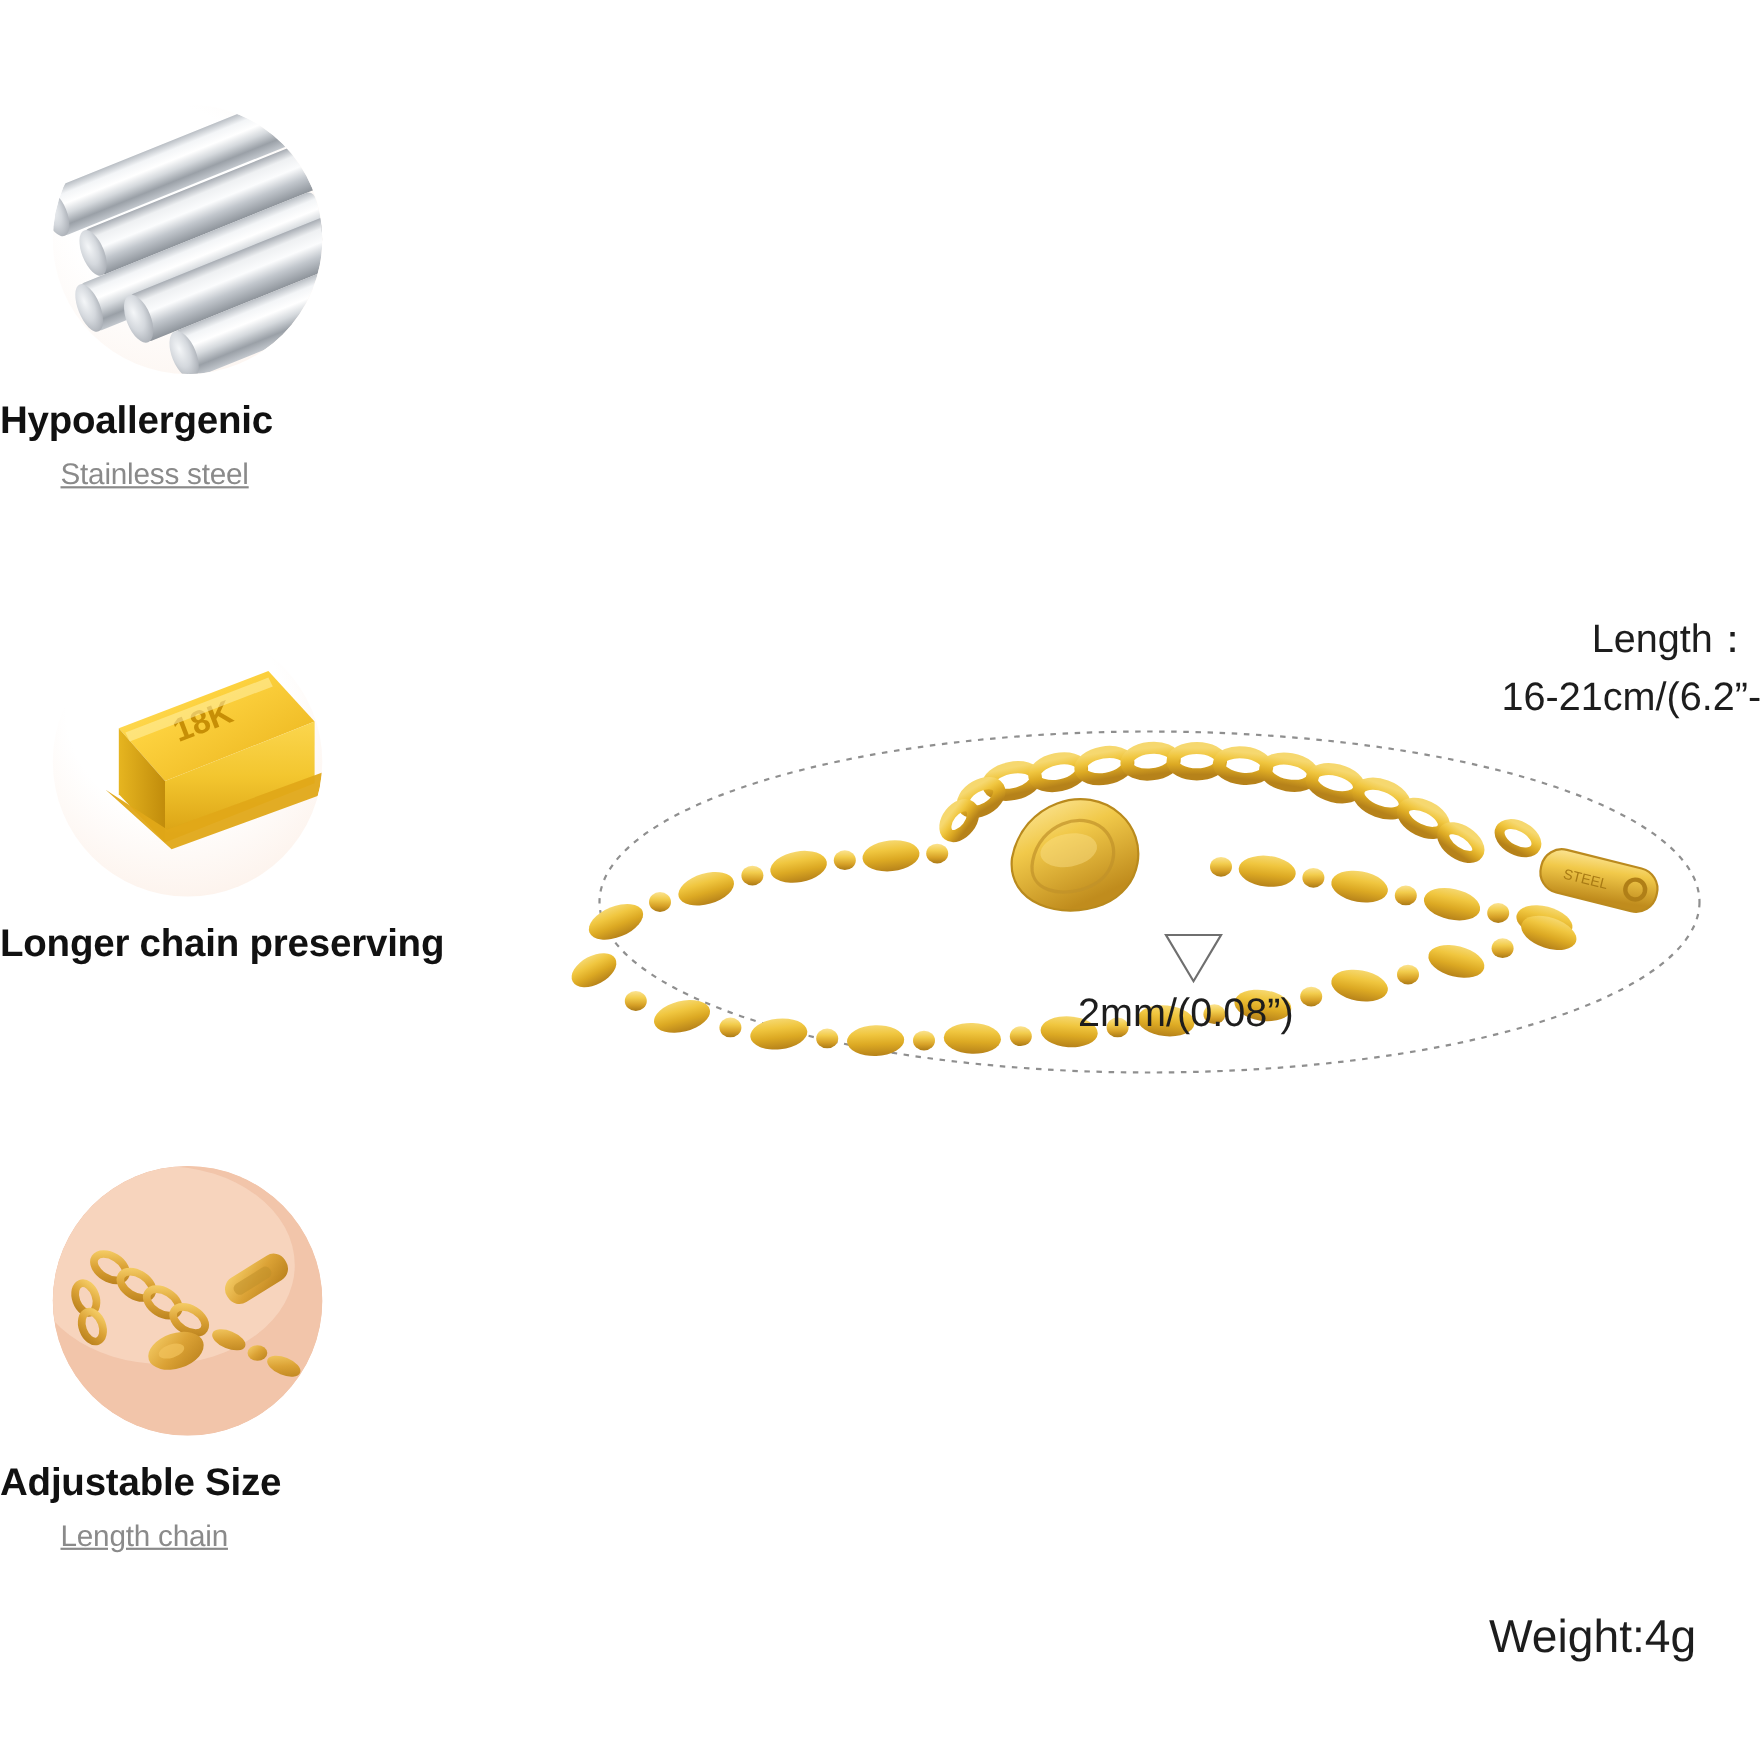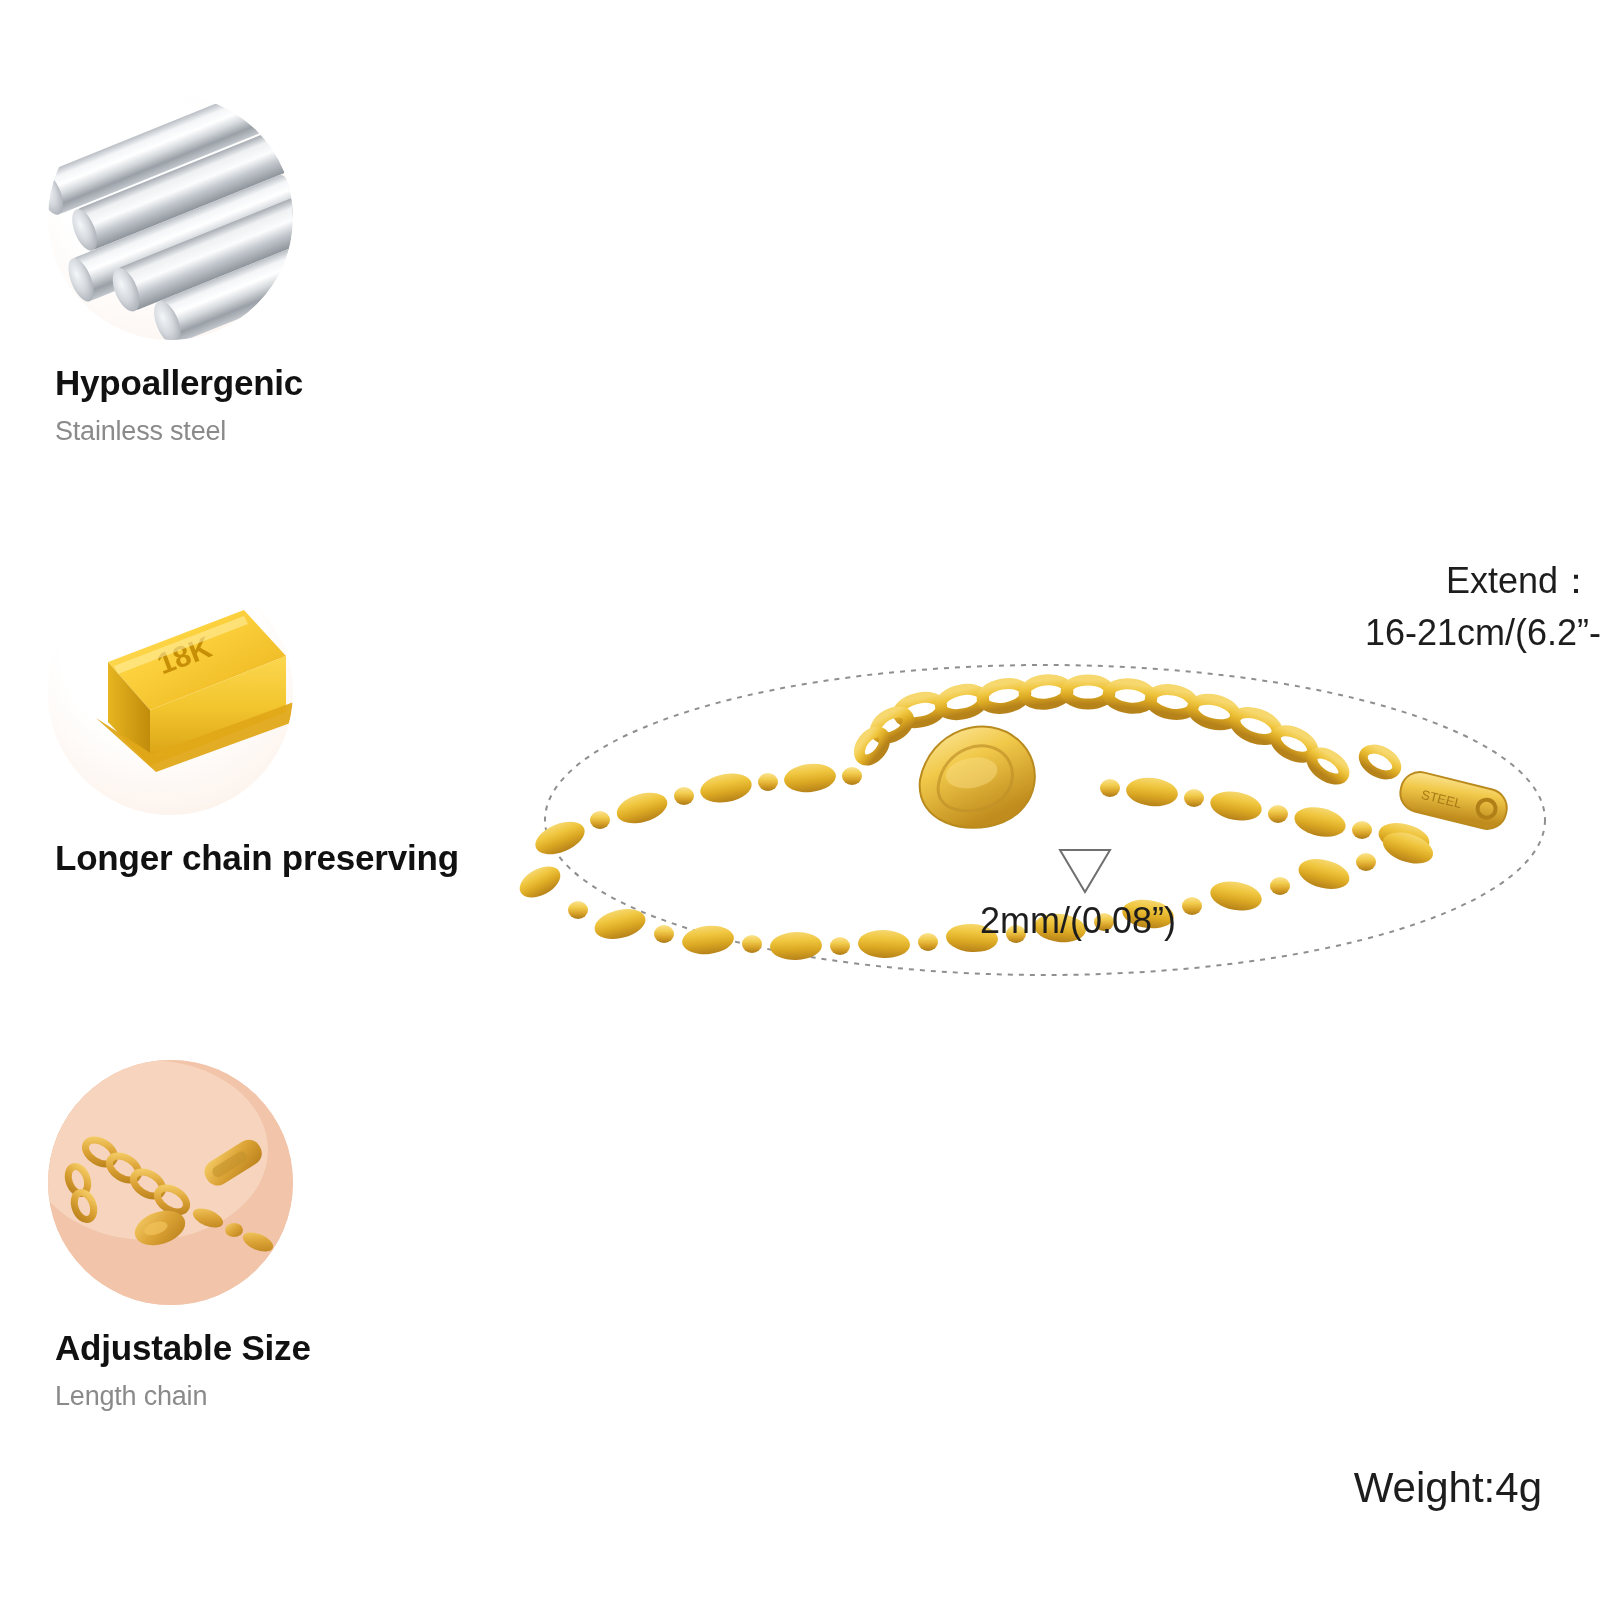--- a/index.html
+++ b/index.html
@@ -28,30 +28,30 @@
     border-radius: 50%;
     margin-left: 48px;
     overflow: hidden;
     background: #ffffff;
   }
   .feature-title {
     font-size: 35px;
     font-weight: bold;
     color: #111111;
     line-height: 42px;
-    margin-left: 55px;
     margin-top: 22px;
     letter-spacing: -0.2px;
   }
   .feature-sub {
     font-size: 27px;
     color: #8a8a8a;
     margin-left: 55px;
     margin-top: 12px;
     letter-spacing: -0.2px;
+    text-decoration: underline;
   }
 
   
   #feature-1 { top: 95px; }
   #feature-1 .feature-circle {
     background: radial-gradient(circle at 40% 35%, #ffffff 40%, #fdf7f3 75%, #fbeee7 100%);
   }
 
   
   #feature-2 { top: 570px; }
@@ -344,20 +344,20 @@
       <circle cx="88" cy="20" r="9" fill="none" stroke="#b07f17" stroke-width="4"></circle>
       <text x="42" y="26" text-anchor="middle" font-family="Liberation Sans, sans-serif" font-size="13" fill="#a87a14">STEEL</text>
     </g>
 
     <g fill="none" stroke="url(#beadG)" stroke-width="9" stroke-linecap="round">
       <ellipse cx="880" cy="242" rx="18" ry="11" transform="rotate(28 880 242)"></ellipse>
     </g>
   </svg>
 
   <div class="length-label">
-    <span>Extend：</span><br>
+    <span>Length：</span><br>
     <span>16-21cm/(6.2”-8.2”)</span>
   </div>
 
   <div class="width-label">2mm/(0.08”)</div>
 </div>
 
 <div id="weight-label">Weight:4g</div>
 
 </body></html>

